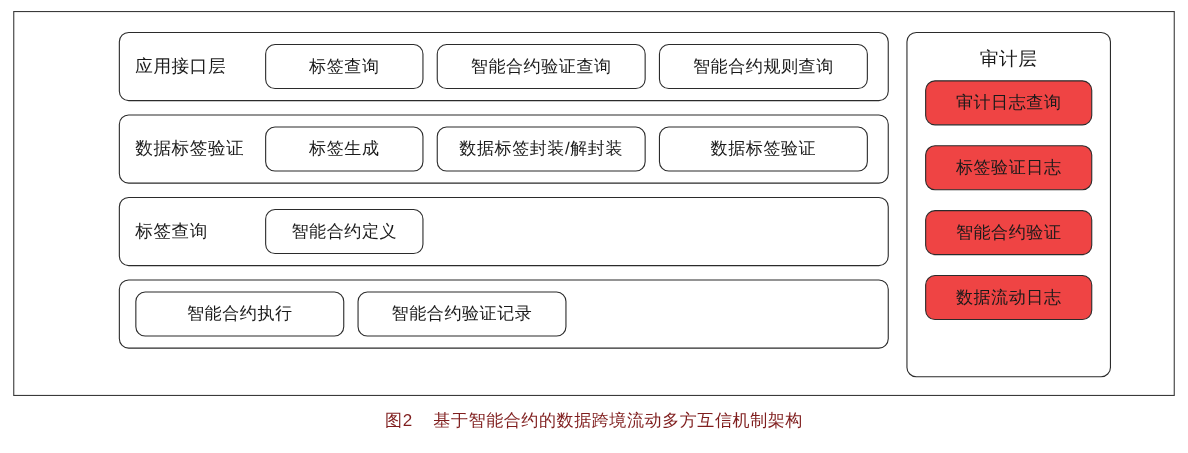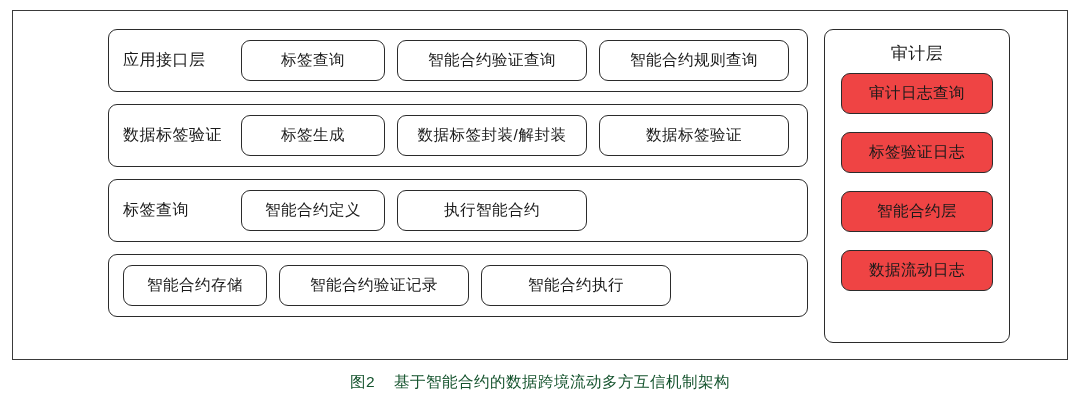--- a/index.html
+++ b/index.html
@@ -133,21 +133,21 @@
     background: #ef4444;
   }
   .caption {
     position: absolute;
     left: 0;
     top: 372px;
     width: 1080px;
     text-align: center;
     font-size: 15.5px;
     letter-spacing: 0.5px;
-    color: #14532d;
+    color: #7f1d1d;
   }
   .caption .cap-label { margin-right: 14px; }
 </style>
 </head>
 <body>
 
 <div class="page">
 
   <div class="figure-frame">
     <div class="diagram">
@@ -169,40 +169,38 @@
             <div class="node-box w-sm">标签生成</div>
             <div class="node-box w-md">数据标签封装/解封装</div>
             <div class="node-box w-lg">数据标签验证</div>
           </div>
         </div>
 
         <div class="layer-row">
           <div class="layer-name">标签查询</div>
           <div class="layer-boxes">
             <div class="node-box w-sm">智能合约定义</div>
-            <div class="node-box w-md">执行智能合约</div>
-          </div>
-        </div>
-
-        <div class="layer-row">
-          <div class="layer-boxes">
-            <div class="node-box w-sm">智能合约存储</div>
+          </div>
+        </div>
+
+        <div class="layer-row">
+          <div class="layer-boxes">
+            <div class="node-box w-md">智能合约执行</div>
             <div class="node-box w-lg">智能合约验证记录</div>
-            <div class="node-box w-md">智能合约执行</div>
           </div>
         </div>
 
       </div>
 
       <div class="audit-column">
         <div class="audit-title">审计层</div>
         <div class="audit-items">
           <div class="audit-box">审计日志查询</div>
           <div class="audit-box">标签验证日志</div>
-          <div class="audit-box">智能合约层</div>
+          <div class="audit-box">智能合约验证</div>
           <div class="audit-box">数据流动日志</div>
         </div>
       </div>
 
     </div>
   </div>
 
   <div class="caption">
     <span class="cap-label">图2</span>
     <span>基于智能合约的数据跨境流动多方互信机制架构</span>

